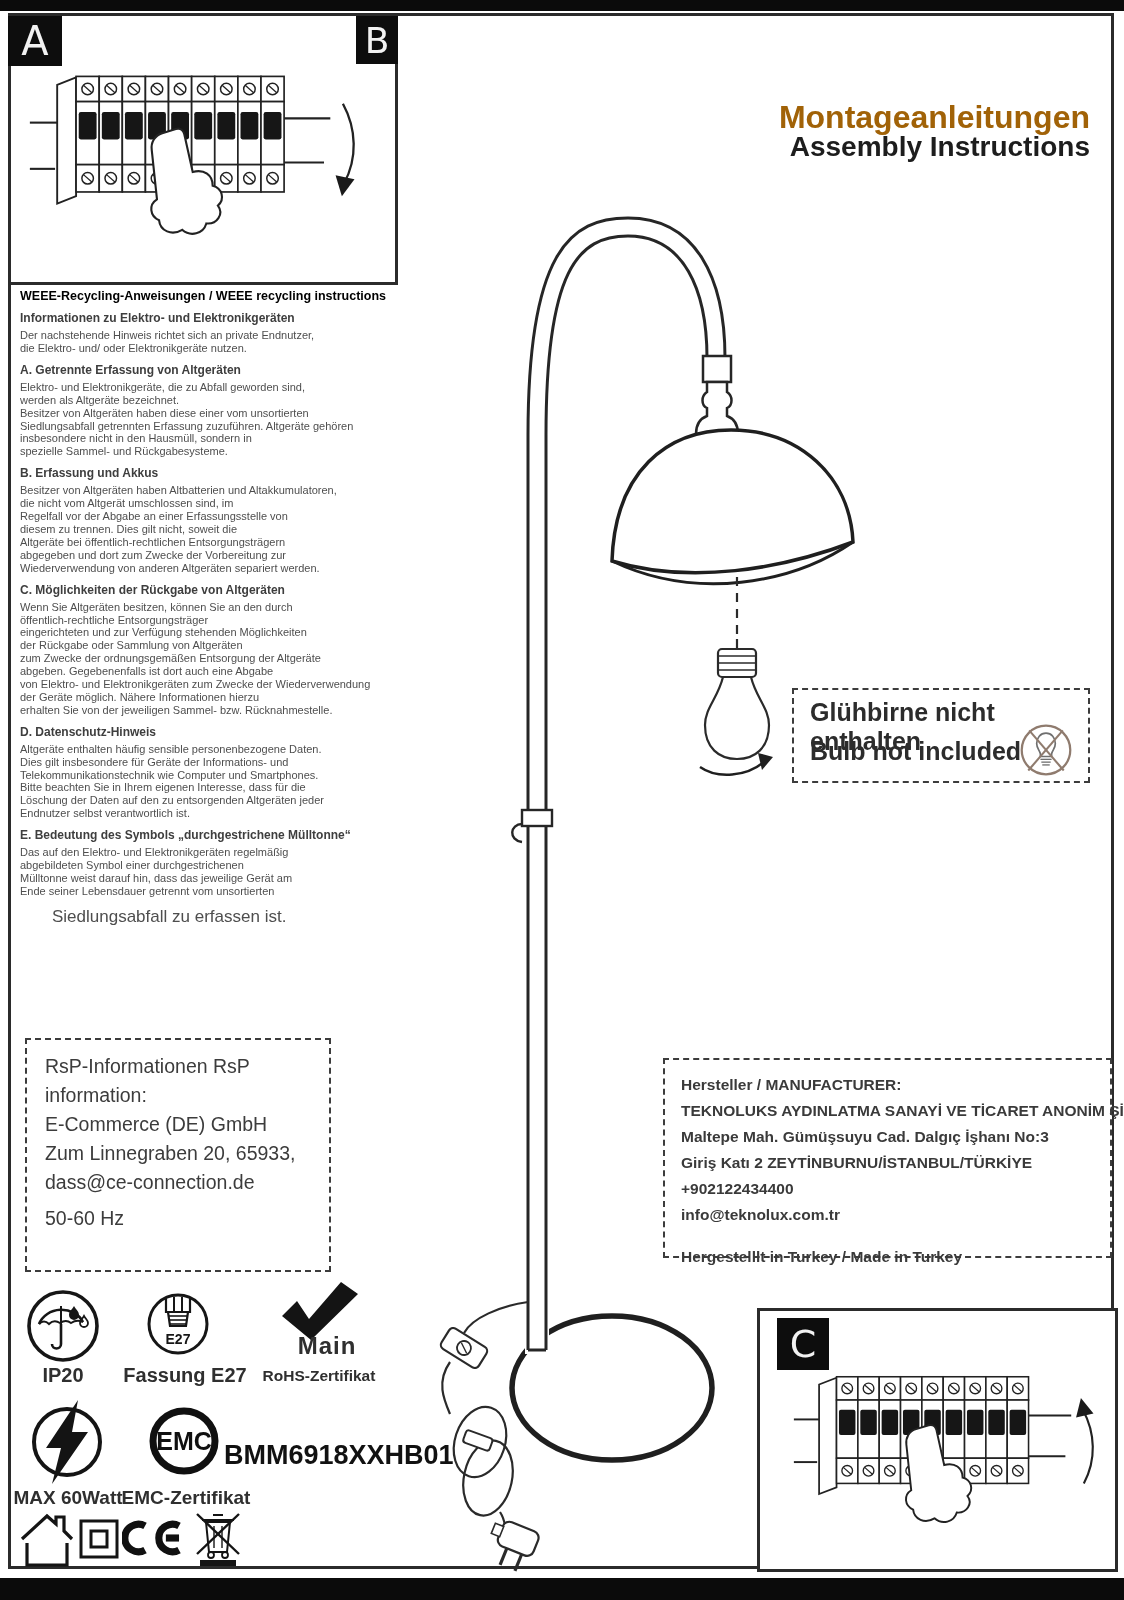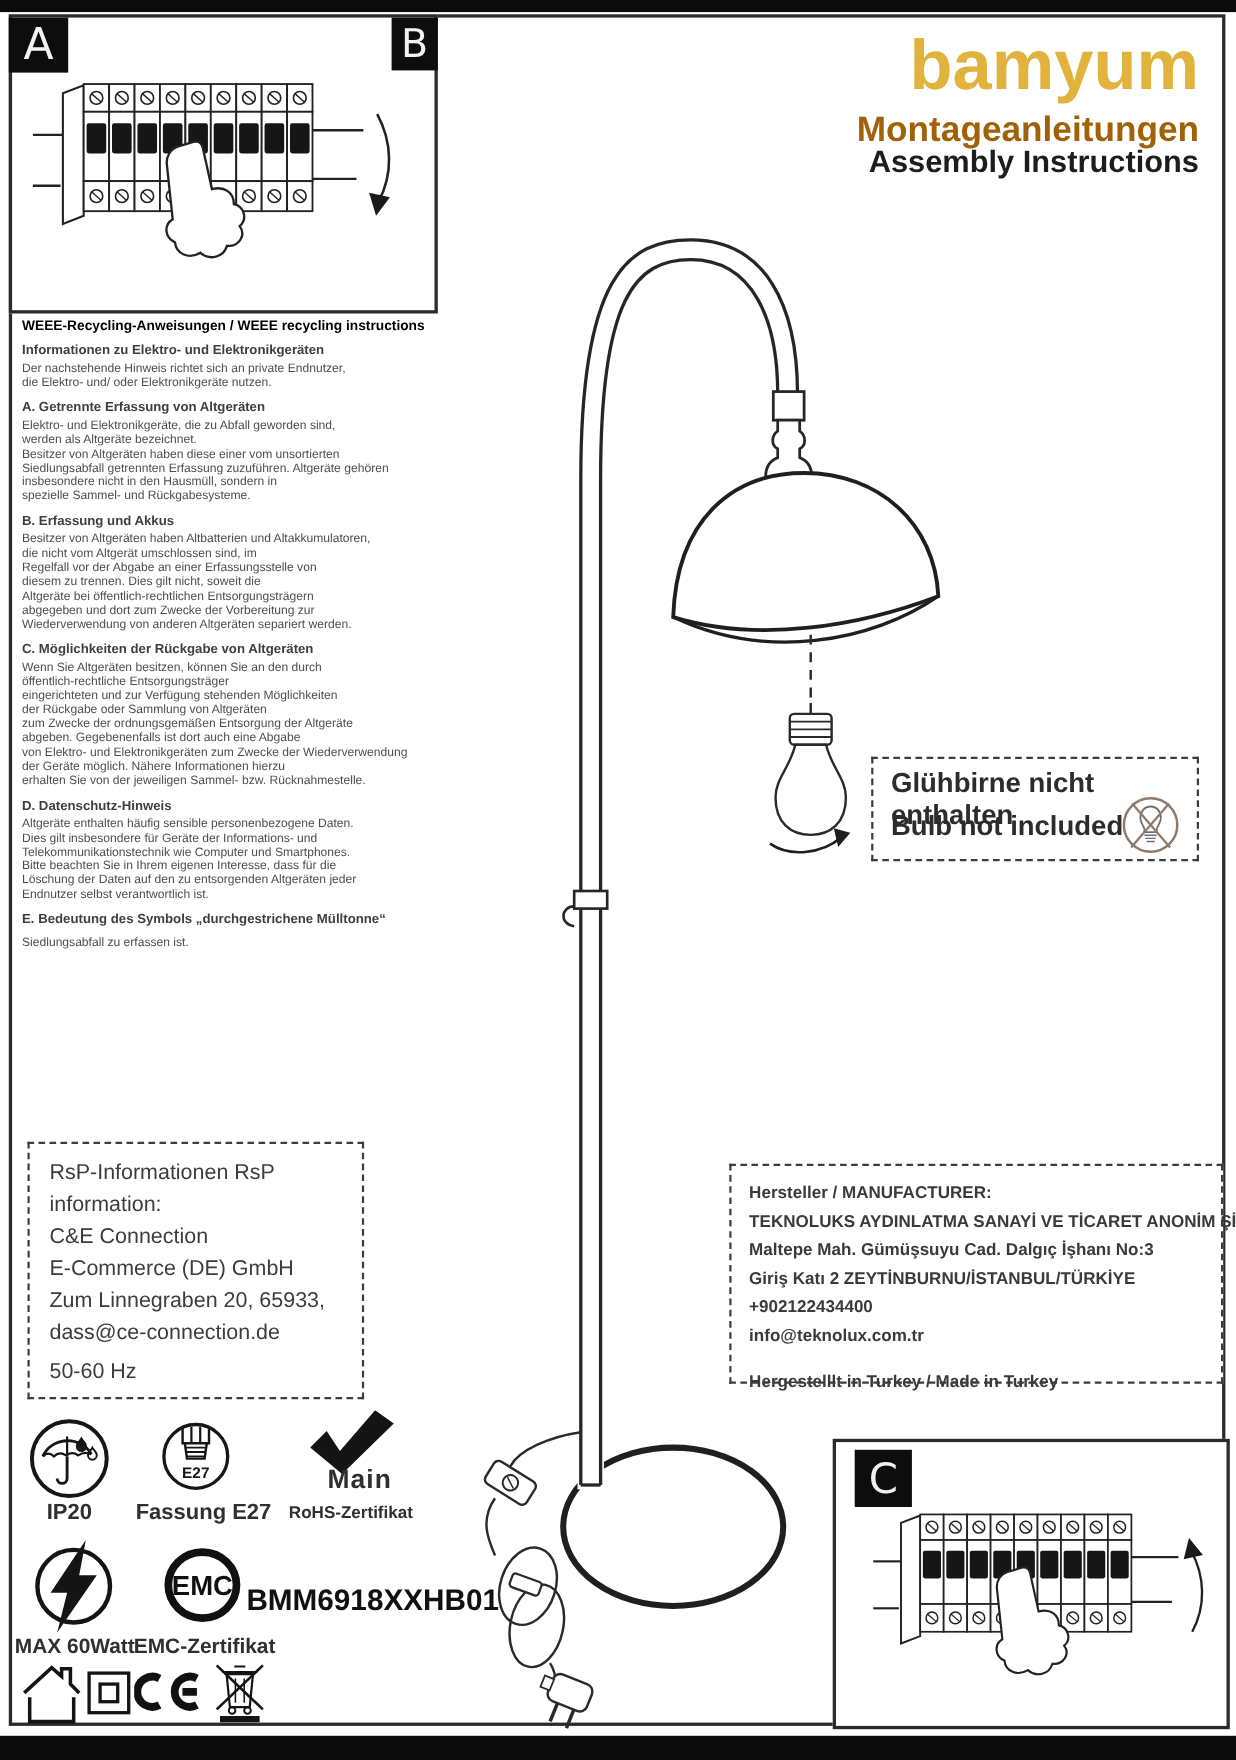--- a/index.html
+++ b/index.html
@@ -20,21 +20,21 @@
   #badge-c{left:777px;top:1318px;width:52px;height:52px;font-size:38px;}
   
   #brand{right:34px;top:22px;font-size:64px;font-weight:bold;letter-spacing:0px;text-align:right;}
   #subtitle-de{right:34px;top:99px;font-size:32px;font-weight:600;color:#a16207;text-align:right;}
   #subtitle-en{right:34px;top:131px;font-size:28px;font-weight:600;color:#1d1d1d;text-align:right;}
   
   #weee{left:20px;top:289px;width:418px;}
   #weee .h{font-size:12px;font-weight:bold;color:#3e3e3e;margin:8px 0 4px 0;}
   #weee .t{font-size:12.5px;font-weight:bold;color:#000000;margin:0 0 6px 0;}
   #weee .p{font-size:11px;line-height:12.9px;color:#4e4e4e;margin:0 0 5px 0;white-space:pre-line;}
-  #weee .f{font-size:11px;color:#4e4e4e;margin-top:9px;}
+  #weee .f{font-size:17px;color:#4e4e4e;margin-top:9px;margin-left:32px;}
   
   .dashed{border:2.5px dashed #3c3c3c;box-sizing:border-box;background:#fff;}
   #bulb-notice{left:792px;top:688px;width:298px;height:95px;}
   #bulb-notice .line{position:absolute;left:16px;font-size:25px;font-weight:600;color:#2c2c2c;}
   #rsp-box{left:25px;top:1038px;width:306px;height:234px;padding:12px 0 0 18px;}
   #rsp-box .line{font-size:19.5px;color:#3c3c3c;line-height:29px;font-weight:500;}
   #rsp-box .freq{font-size:19.5px;color:#3c3c3c;font-weight:500;margin-top:10px;}
   #mfr-box{left:663px;top:1058px;width:449px;height:200px;padding:12px 0 0 16px;}
   #mfr-box .line{font-size:15.5px;font-weight:700;color:#3a3a3a;line-height:26px;white-space:nowrap;}
   #mfr-box .made{font-size:15.5px;font-weight:700;color:#3a3a3a;margin-top:20px;}
@@ -87,21 +87,20 @@
         <use href="#modA" x="224"></use>
       <path d="M130,62 l13,-4 c4,-1 7,1 8,5 l8,36 c11,-3 19,3 19,13 c9,2 12,13 5,19 c6,8 -1,18 -11,17 c-3,10 -15,13 -23,6 c-10,6 -21,1 -22,-9 c-9,-4 -10,-15 -2,-20 l-5,-47 c-1,-7 3,-14 10,-16 z" fill="#fff" stroke="#222" stroke-width="2"></path>
       <path d="M302,34 C315,58 316,86 303,110" fill="none" stroke="#222" stroke-width="2.2"></path>
       <polygon points="295,102 313,106 301,122" fill="#1a1a1a"></polygon>
     </svg>
   </div>
 
   <div class="abs badge" id="badge-a">A</div>
   <div class="abs badge" id="badge-b">B</div>
 
-  <div class="abs" id="brand" style="color: rgb(226, 179, 60);">bamyum</div>
   <div class="abs" id="subtitle-de">Montageanleitungen</div>
   <div class="abs" id="subtitle-en">Assembly Instructions</div>
 
   <div class="abs" id="weee">
     <div class="t">WEEE-Recycling-Anweisungen / WEEE recycling instructions</div>
     <div class="h">Informationen zu Elektro- und Elektronikgeräten</div>
     <div class="p">Der nachstehende Hinweis richtet sich an private Endnutzer,
  die Elektro- und/ oder Elektronikgeräte nutzen.</div>
     <div class="h">A. Getrennte Erfassung von Altgeräten</div>
     <div class="p">Elektro- und Elektronikgeräte, die zu Abfall geworden sind,
@@ -129,20 +128,24 @@
 der Geräte möglich. Nähere Informationen hierzu
 erhalten Sie von der jeweiligen Sammel- bzw. Rücknahmestelle.</div>
     <div class="h">D. Datenschutz-Hinweis</div>
     <div class="p">Altgeräte enthalten häufig sensible personenbezogene Daten.
 Dies gilt insbesondere für Geräte der Informations- und
 Telekommunikationstechnik wie Computer und Smartphones.
  Bitte beachten Sie in Ihrem eigenen Interesse, dass für die
 Löschung der Daten auf den zu entsorgenden Altgeräten jeder
 Endnutzer selbst verantwortlich ist.</div>
     <div class="h">E. Bedeutung des Symbols „durchgestrichene Mülltonne“</div>
+    <div class="p">Das auf den Elektro- und Elektronikgeräten regelmäßig
+ abgebildeten Symbol einer durchgestrichenen
+Mülltonne weist darauf hin, dass das jeweilige Gerät am
+Ende seiner Lebensdauer getrennt vom unsortierten</div>
     <div class="f">Siedlungsabfall zu erfassen ist.</div>
   </div>
 
   <svg class="abs" style="left:400px;top:190px;" width="480" height="1390" viewBox="0 0 480 1390">
     <ellipse cx="212" cy="1198" rx="100" ry="72" fill="#fff" stroke="#1f1f1f" stroke-width="5.5"></ellipse>
     <rect x="125" y="1118" width="24" height="46" fill="#fff"></rect>
     <path d="M128,1160 L128,245 C128,62 170,28 228,28 C296,28 325,88 325,168" fill="none" stroke="#262626" stroke-width="3"></path>
     <path d="M146,1160 L146,245 C146,80 178,46 228,46 C284,46 307,100 307,168" fill="none" stroke="#262626" stroke-width="3"></path>
     <line x1="128" y1="1160" x2="146" y2="1160" stroke="#262626" stroke-width="3"></line>
     <rect x="303" y="166" width="28" height="26" fill="#fff" stroke="#262626" stroke-width="2.5"></rect>
@@ -194,21 +197,20 @@
       <line x1="24" y1="40" x2="36" y2="40" stroke="#6f6f6f" stroke-width="1.4"></line>
       <line x1="25" y1="43" x2="35" y2="43" stroke="#6f6f6f" stroke-width="1.4"></line>
       <line x1="26" y1="46" x2="34" y2="46" stroke="#6f6f6f" stroke-width="1.4"></line>
       <line x1="12" y1="9" x2="49" y2="52" stroke="#8f7b6e" stroke-width="2.2"></line>
       <line x1="48" y1="9" x2="11" y2="52" stroke="#8f7b6e" stroke-width="2.2"></line>
     </svg>
   </div>
 
   <div class="abs dashed" id="rsp-box">
     <div class="line">RsP-Informationen RsP information:</div>
-    <div class="line">C&amp;E Connection</div>
     <div class="line">E-Commerce (DE) GmbH</div>
     <div class="line">Zum Linnegraben 20, 65933,</div>
     <div class="line">dass@ce-connection.de</div>
     <div class="freq">50-60 Hz</div>
   </div>
 
   <div class="abs dashed" id="mfr-box">
     <div class="line">Hersteller / MANUFACTURER:</div>
     <div class="line">TEKNOLUKS AYDINLATMA SANAYİ VE TİCARET ANONİM ŞİRKETİ</div>
     <div class="line">Maltepe Mah. Gümüşsuyu Cad. Dalgıç İşhanı No:3</div>

